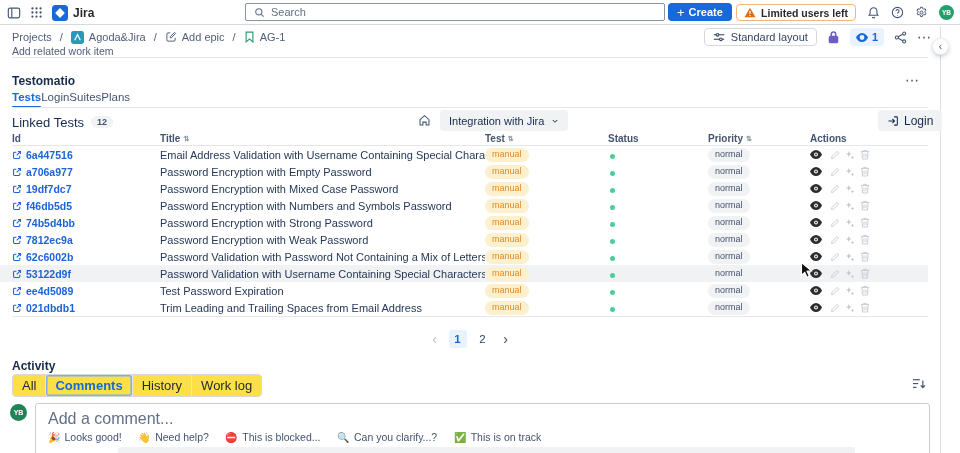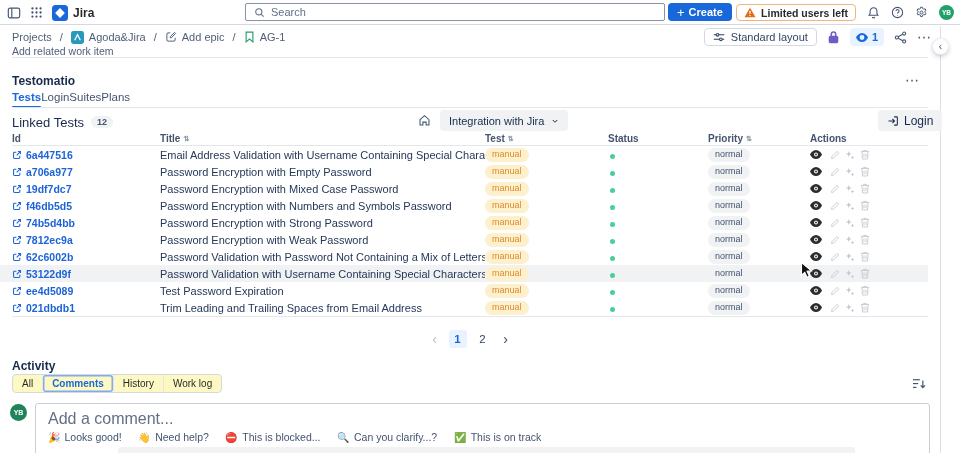--- a/index.html
+++ b/index.html
@@ -79,21 +79,21 @@
 
   
   .pagination { position:absolute; left:0; top:330px; width:940px; height:18px; display:flex; align-items:center; justify-content:center; gap:7px; font-size:11.5px; color:#344563; }
   .page-arrow { font-size:14px; line-height:1; color:#344563; width:14px; text-align:center; }
   .page-arrow.disabled { color:#b6bdc7; }
   .page-num { width:18px; height:18px; display:flex; align-items:center; justify-content:center; border-radius:3px; }
   .page-num.current { background:#e9f2ff; color:#1868db; font-weight:bold; }
 
   
   .activity-title { position:absolute; left:12px; top:359px; font-size:12px; font-weight:bold; color:#172b4d; }
-  .filter-group { position:absolute; left:12px; top:374px; display:inline-flex; border:1px solid #d5d9de; border-radius:4px; background:#fef9c3; font-size:10px; color:#292a2e; }
+  .filter-group { position:absolute; left:12px; top:374px; display:inline-flex; border:1px solid #d5d9de; border-radius:4px; background:#fde047; font-size:13px; color:#292a2e; }
   .seg { padding:3px 9px; border-left:1px solid #e4e6ea; display:flex; align-items:center; }
   .seg:first-child { border-left:none; }
   .seg.active { color:#1868db; font-weight:bold; box-shadow:inset 0 0 0 1.5px #7fabf5; border-radius:3px; }
   .activity-sort { position:absolute; left:912px; top:378px; color:#44546f; }
   .comment-avatar { position:absolute; left:10px; top:404px; width:17px; height:17px; border-radius:50%; background:#1f845a; color:#fff; font-size:7px; font-weight:bold; display:flex; align-items:center; justify-content:center; }
   .comment-box { position:absolute; left:35px; top:403px; width:895px; height:58px; border:1px solid #c9ced6; border-radius:3px; background:#fff; }
   .comment-placeholder { position:absolute; left:12px; top:6px; font-size:16px; color:#626f86; }
   .quick-replies { position:absolute; left:12px; top:27px; display:flex; gap:17px; font-size:10.5px; color:#44546f; white-space:nowrap; }
   .qr { display:flex; align-items:center; gap:4px; }
   .qr-emoji { font-size:10px; }

